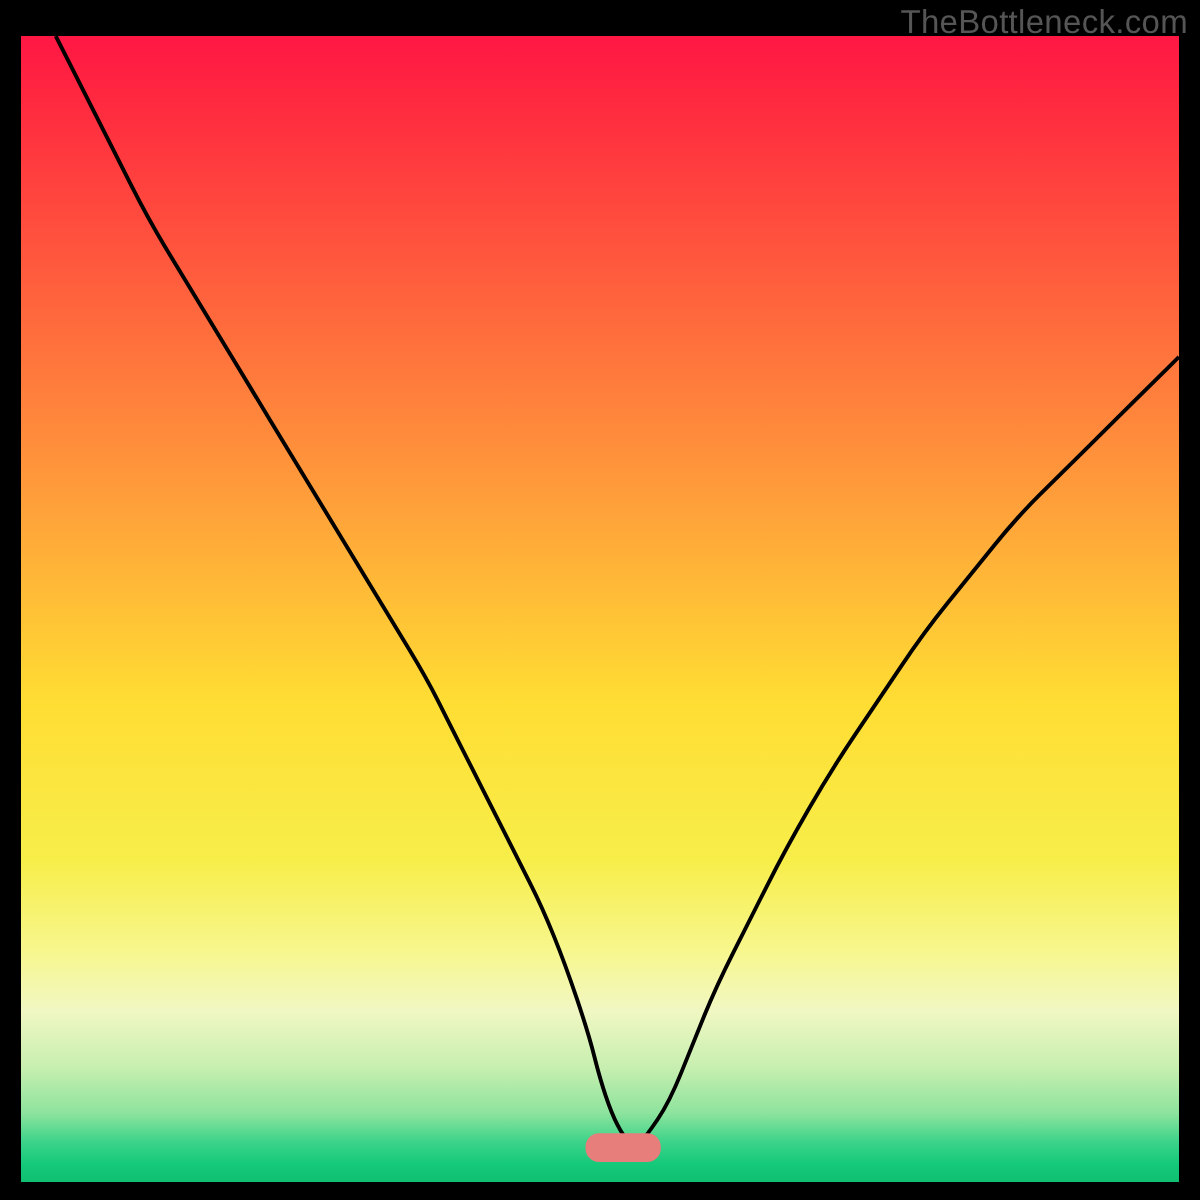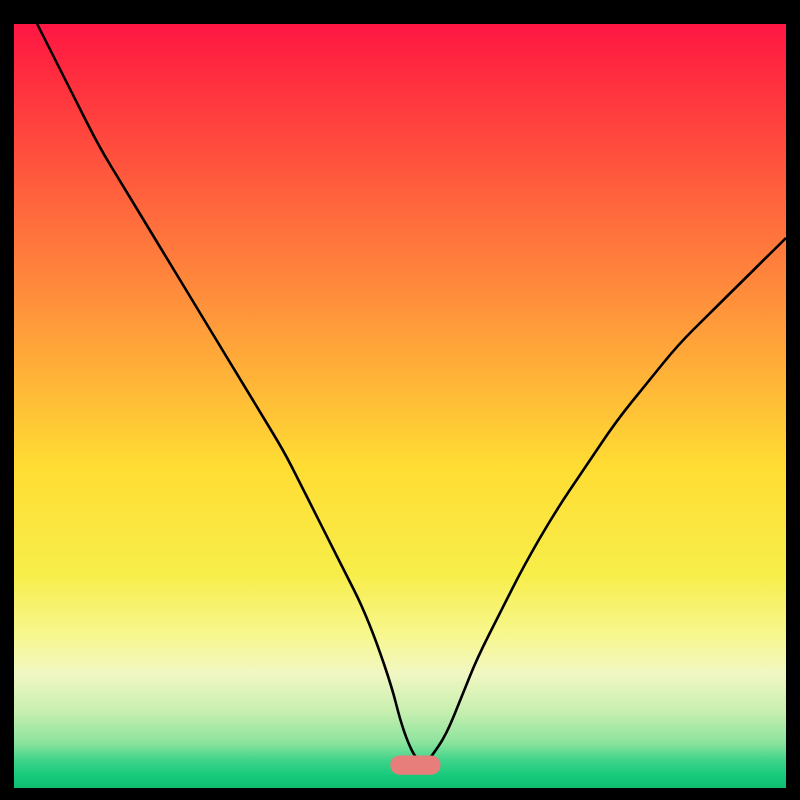--- a/index.html
+++ b/index.html
@@ -32,20 +32,21 @@
     font-size: 22px;
     font-weight: 400;
     letter-spacing: 0.2px;
   }
   svg { display: block; }
 </style>
 </head>
 <body>
 
 <div class="container">
+  <div class="watermark">TheBottleneck.com</div>
   <div class="plot-area">
     <svg id="chart-svg" viewBox="0 0 772 764" width="772" height="764" preserveAspectRatio="none">
       <defs>
         <linearGradient id="bg-grad" x1="0" y1="0" x2="0" y2="1">
             <stop offset="0%" stop-color="#ff1744"></stop>
             <stop offset="6%" stop-color="#ff2a3f"></stop>
             <stop offset="38%" stop-color="#ff963b"></stop>
             <stop offset="57.99999999999999%" stop-color="#ffdd33"></stop>
             <stop offset="72%" stop-color="#f7ee4a"></stop>
             <stop offset="80%" stop-color="#f7f78f"></stop>

